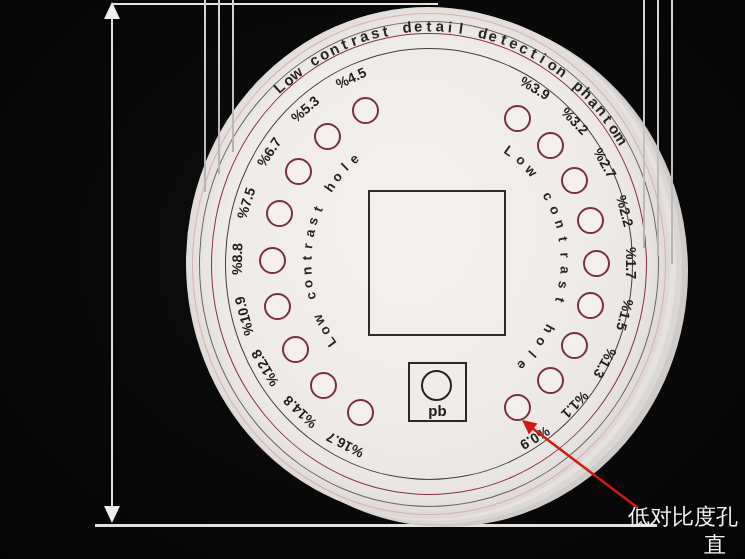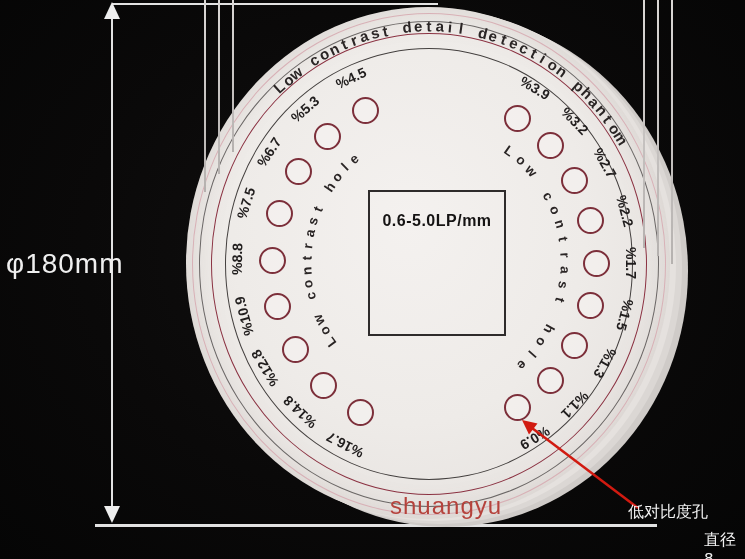--- a/index.html
+++ b/index.html
@@ -30,53 +30,54 @@
         box-sizing:border-box;z-index:12;text-align:center;color:#151313;}
   .card .l1{margin-top:28px;font-size:17px;font-weight:700;line-height:21px;}
   .card .l2{font-size:17px;font-weight:700;line-height:21px;}
   .card .l3{margin-top:20px;font-size:16px;font-weight:700;letter-spacing:.5px;}
   .metal-box{position:absolute;border:2px solid #2b2828;box-sizing:border-box;z-index:12;}
   .metal-circle{position:absolute;border-radius:50%;border:2.5px solid #262323;box-sizing:border-box;}
   .metal-label{position:absolute;width:100%;text-align:center;font-size:15px;font-weight:700;color:#1c1a1a;}
   
   #watermark{position:absolute;left:390px;top:492px;font-size:24px;color:#b5423c;letter-spacing:1px;z-index:12;}
   .leader{position:absolute;width:2px;background:linear-gradient(#dad7d5,#b5b1af);z-index:14;}
-  .callout-text{position:absolute;color:#f2f2f2;font-size:16px;z-index:30;font-family:Liberation Mono, monospace;}
+  .callout-text{position:absolute;color:#f2f2f2;font-size:22px;z-index:30;font-family:Liberation Serif, serif;}
   #arrow-svg{position:absolute;left:0;top:0;z-index:28;pointer-events:none;}
 </style>
 </head>
 <body>
 
 <div id="stage">
 
   <div class="dim-line" style="left:112px;top:3px;width:326px;height:2px;"></div>
   <div class="dim-line" style="left:95px;top:524px;width:562px;height:3px;"></div>
   <div class="dim-line" style="left:111px;top:10px;width:2px;height:503px;"></div>
   <div class="dim-arrow" style="left:104px;top:2px;border-left:8px solid transparent;border-right:8px solid transparent;border-bottom:17px solid #eeeeee;"></div>
   <div class="dim-arrow" style="left:104px;top:506px;border-left:8px solid transparent;border-right:8px solid transparent;border-top:17px solid #eeeeee;"></div>
-  <div class="dim-label" style="left:6px;top:248px;">φ180mm</div>
 
   <div class="plate" style="left:204px;top:15px;background:#cfcbc8;"></div>
   <div class="plate" style="left:198px;top:12px;background:#dbd7d4;"></div>
   <div class="plate" style="left:192px;top:9px;background:#e5e1de;"></div>
 
   <div id="disc">
     <div class="ring" style="left:6px;top:6px;width:472px;height:500px;border:1px solid #d8b0b6;"></div>
     <div class="ring" style="left:13px;top:14px;width:458px;height:484px;border:1px solid #6b6766;"></div>
     <div class="ring" style="left:25px;top:26px;width:434px;height:460px;border:1.5px solid #8b3242;"></div>
     <div class="ring" style="left:39px;top:41px;width:406px;height:430px;border:1.5px solid #44403f;"></div>
   </div>
 
 
+  <div class="metal-box" style="left:408px;top:362px;width:59px;height:60px;">
+    <div class="metal-circle" style="left:11px;top:6px;width:31px;height:31px;"></div>
+    <div class="metal-label" style="bottom:1px;">pb</div>
+  </div>
 
   <div class="card">
-    <div class="l3">0.6-5.0LP/mm</div>
   </div>
 
-  <div id="watermark">shuangyu</div>
 
   <div class="leader" style="left:204px;top:0;height:192px;"></div>
   <div class="leader" style="left:218px;top:0;height:174px;"></div>
   <div class="leader" style="left:232px;top:0;height:152px;"></div>
   <div class="leader" style="left:643px;top:0;height:248px;"></div>
   <div class="leader" style="left:657px;top:0;height:256px;"></div>
   <div class="leader" style="left:671px;top:0;height:264px;"></div>
 
   <svg id="arrow-svg" width="745" height="559">
     <line x1="638" y1="508" x2="528" y2="425" stroke="#d11a10" stroke-width="2.5"></line>

